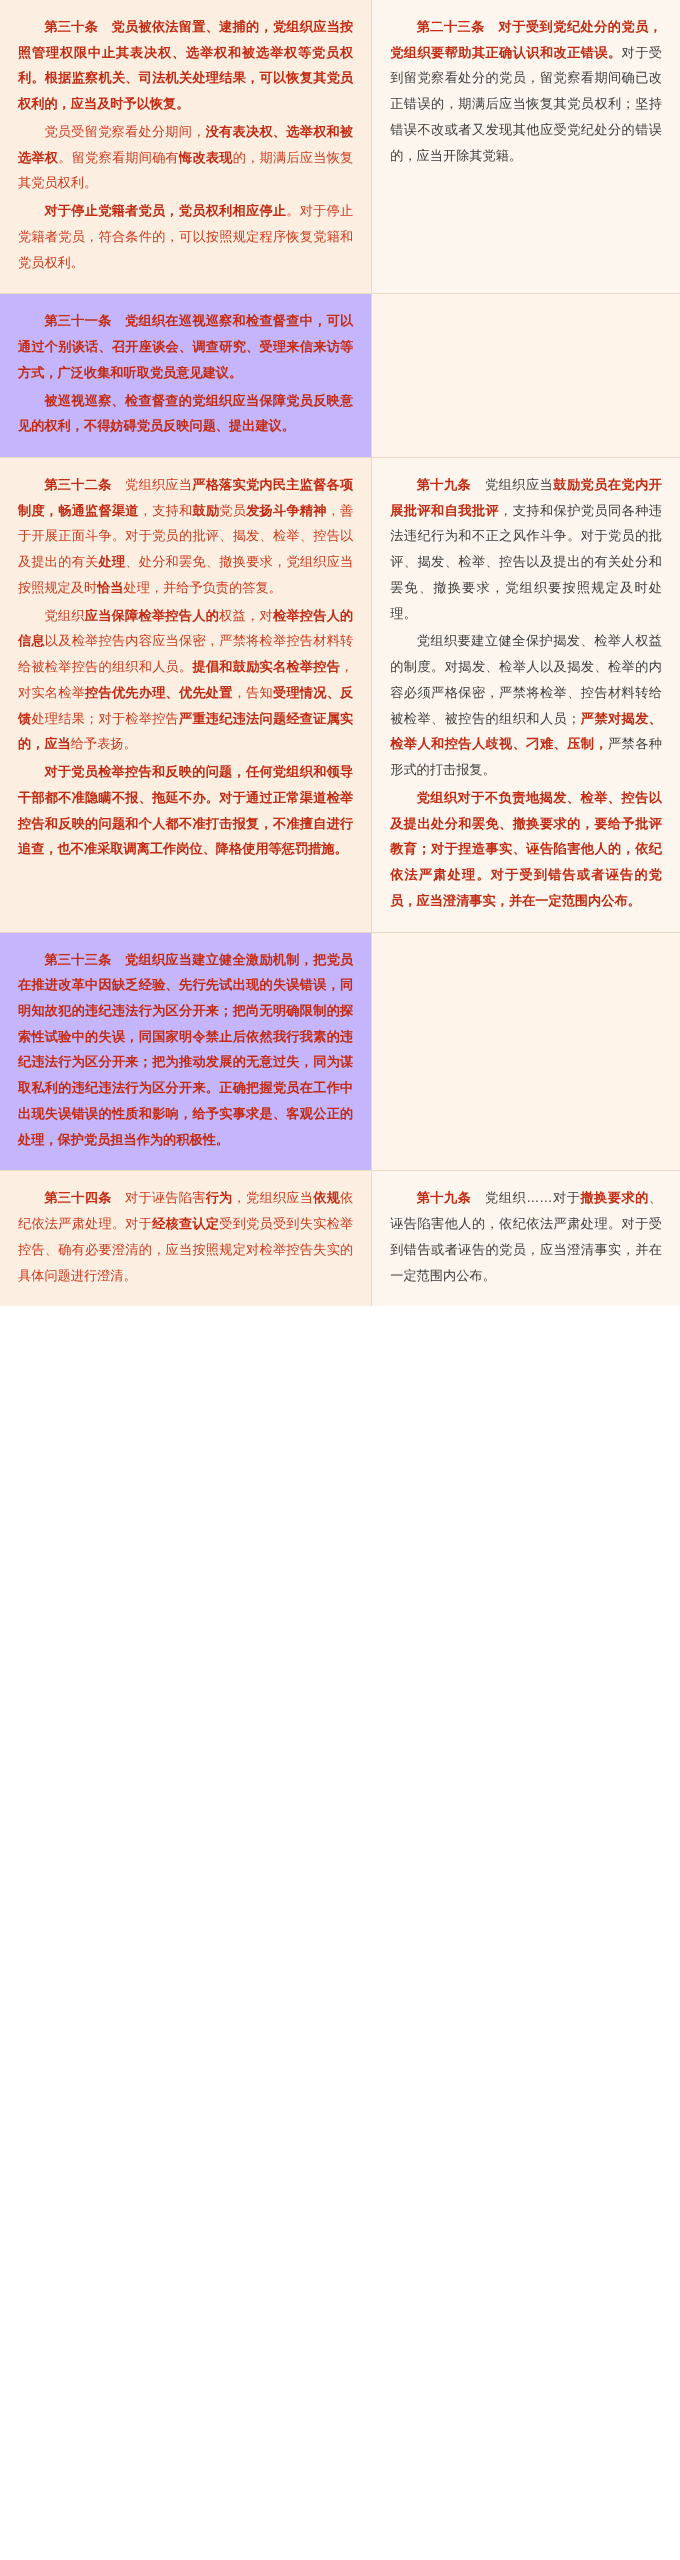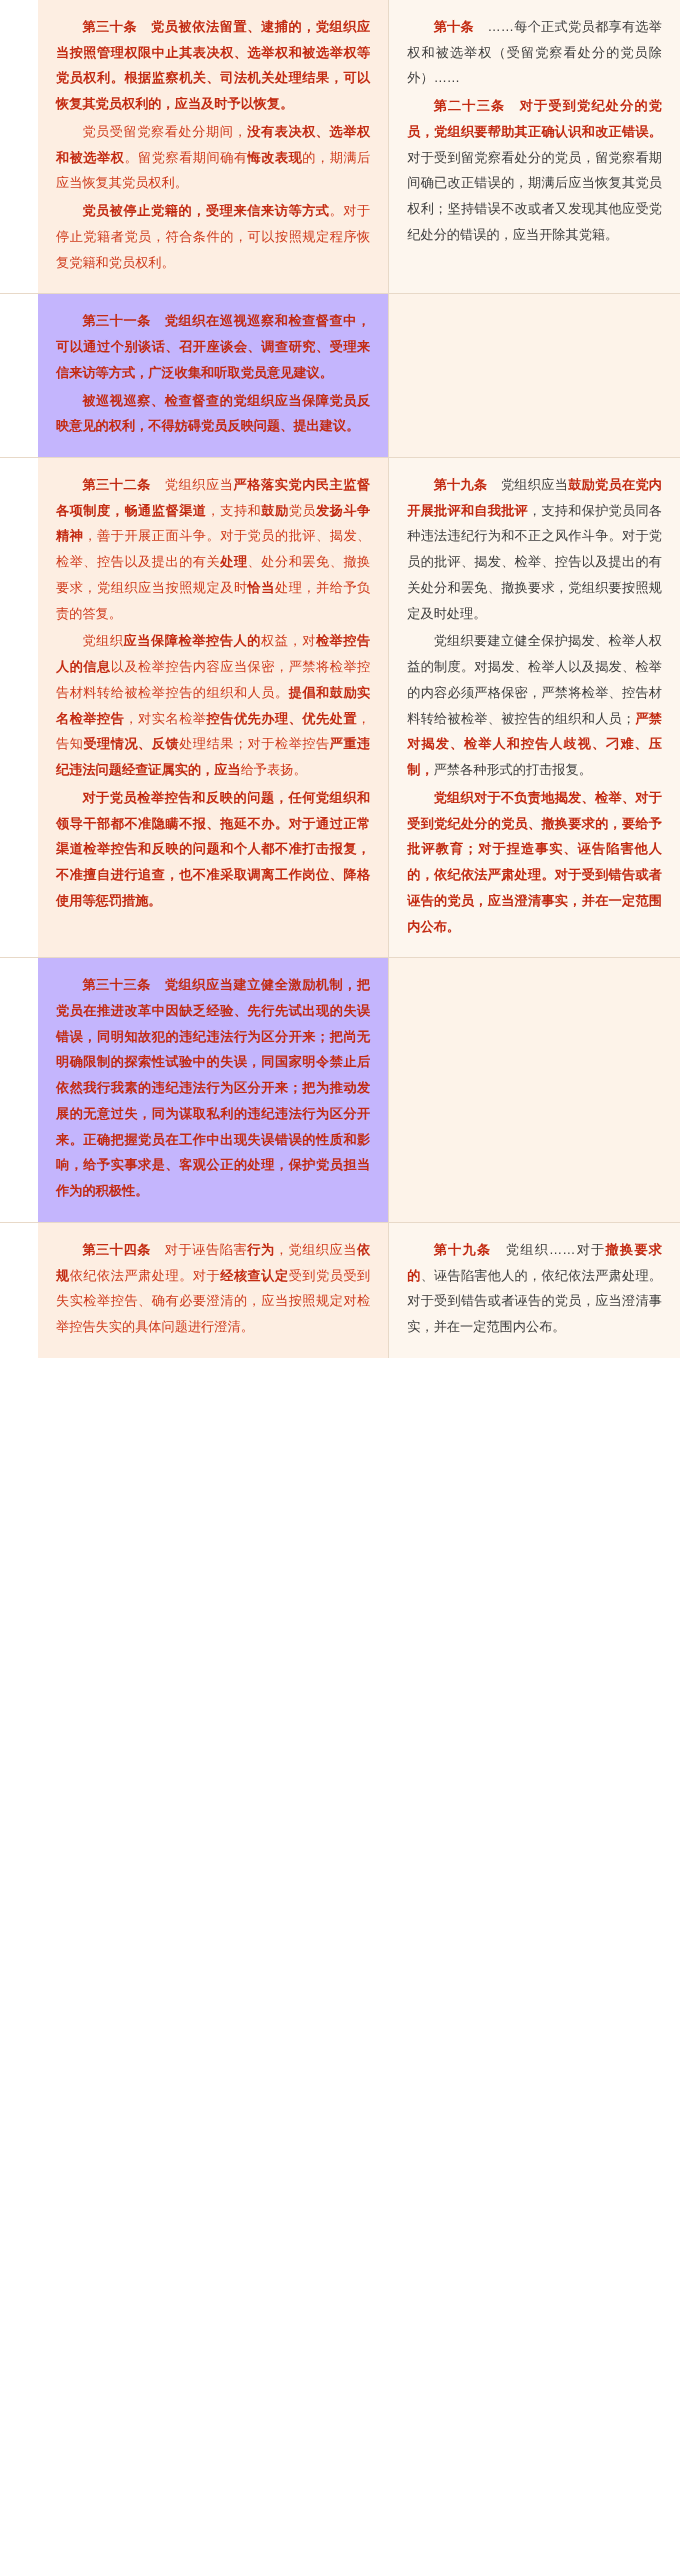--- a/index.html
+++ b/index.html
@@ -28,21 +28,20 @@
     font-size: 13.2px;
     line-height: 1.95;
     text-align: justify;
     text-justify: inter-ideograph;
   }
   .cell.left {
     width: 412px;
     background: #fdeee2;
     color: #cf3a1b;
     border-right: 1px solid #e8d9c8;
-    margin-left: 38px;
   }
   .cell.right {
     width: 340px;
     background: #fdf6ee;
     color: #3a3a3a;
   }
   .cell.left.alt { background: #c4b5fd; }
   .cell.right.alt { background: #fdf3e9; }
   p {
     margin: 0 0 2px 0;
@@ -63,24 +62,23 @@
   .cell.empty { background: #fdf6ee; }
 </style>
 </head>
 <body>
 
 <div class="doc">
     <div class="row">
       <div class="cell left">
         <p><span class="art">第三十条</span><span>　</span><span class="em">党员被依法留置、逮捕的，党组织应当按照管理权限中止其表决权、选举权和被选举权等党员权利。根据监察机关、司法机关处理结果，可以恢复其党员权利的，应当及时予以恢复。</span></p>
         <p><span>党员受留党察看处分期间，</span><span class="em">没有表决权、选举权和被选举权</span><span>。留党察看期间确有</span><span class="em">悔改表现</span><span>的，期满后应当恢复其党员权利。</span></p>
-        <p><span class="em">党员被停止党籍的，受理来信来访等方式</span><span>。对于停止党籍者党员，符合条件的，可以按照规定程序恢复党籍和党员权利。</span></p>
+        <p><span class="em">对于停止党籍者党员，党员权利相应停止</span><span>。对于停止党籍者党员，符合条件的，可以按照规定程序恢复党籍和党员权利。</span></p>
       </div>
       <div class="cell right">
-        <p><span class="art">第十条</span><span>　……每个正式党员都享有选举权和被选举权（受留党察看处分的党员除外）……</span></p>
         <p><span class="art">第二十三条</span><span>　</span><span class="em">对于受到党纪处分的党员，党组织要帮助其正确认识和改正错误。</span><span>对于受到留党察看处分的党员，留党察看期间确已改正错误的，期满后应当恢复其党员权利；坚持错误不改或者又发现其他应受党纪处分的错误的，应当开除其党籍。</span></p>
       </div>
     </div>
     <div class="row">
       <div class="cell left alt">
         <p><span class="art">第三十一条</span><span>　</span><span class="em">党组织在巡视巡察和检查督查中，可以通过个别谈话、召开座谈会、调查研究、受理来信来访等方式，广泛收集和听取党员意见建议。</span></p>
         <p><span class="em">被巡视巡察、检查督查的党组织应当保障党员反映意见的权利，不得妨碍党员反映问题、提出建议。</span></p>
       </div>
       <div class="cell right alt empty">
         <div class="spacer"></div>
@@ -88,21 +86,21 @@
     </div>
     <div class="row">
       <div class="cell left">
         <p><span class="art">第三十二条</span><span>　党组织应当</span><span class="em">严格落实党内民主监督各项制度，畅通监督渠道</span><span>，支持和</span><span class="em">鼓励</span><span>党员</span><span class="em">发扬斗争精神</span><span>，善于开展正面斗争。对于党员的批评、揭发、检举、控告以及提出的有关</span><span class="em">处理</span><span>、处分和罢免、撤换要求，党组织应当按照规定及时</span><span class="em">恰当</span><span>处理，并给予负责的答复。</span></p>
         <p><span>党组织</span><span class="em">应当保障检举控告人的</span><span>权益，对</span><span class="em">检举控告人的信息</span><span>以及检举控告内容应当保密，严禁将检举控告材料转给被检举控告的组织和人员。</span><span class="em">提倡和鼓励实名检举控告</span><span>，对实名检举</span><span class="em">控告优先办理、优先处置</span><span>，告知</span><span class="em">受理情况、反馈</span><span>处理结果；对于检举控告</span><span class="em">严重违纪违法问题经查证属实的，应当</span><span>给予表扬。</span></p>
         <p><span class="em">对于党员检举控告和反映的问题，任何党组织和领导干部都不准隐瞒不报、拖延不办。对于通过正常渠道检举控告和反映的问题和个人</span><span class="em">都不准打击报复，</span><span class="em">不准擅自进行追查，也不准采取调离工作岗位、降格使用等惩罚措施。</span></p>
       </div>
       <div class="cell right">
         <p><span class="art">第十九条</span><span>　党组织应当</span><span class="em">鼓励党员在党内开展批评和自我批评</span><span>，支持和保护党员同各种违法违纪行为和不正之风作斗争。对于党员的批评、揭发、检举、控告以及提出的有关处分和罢免、撤换要求，党组织要按照规定及时处理。</span></p>
         <p><span>党组织要建立健全保护揭发、检举人权益的制度。对揭发、检举人以及揭发、检举的内容必须严格保密，严禁将检举、控告材料转给被检举、被控告的组织和人员；</span><span class="em">严禁对揭发、检举人和控告人歧视、刁难、压制，</span><span>严禁各种形式的打击报复。</span></p>
-        <p><span class="em">党组织对于不负责地揭发、检举、对于受到党纪处分的党员、撤换要求的，要给予批评教育；对于捏造事实、诬告陷害他人的，依纪依法严肃处理。对于受到错告或者诬告的党员，应当澄清事实，并在一定范围内公布。</span></p>
+        <p><span class="em">党组织对于不负责地揭发、检举、控告以及提出处分和罢免、撤换要求的，要给予批评教育；对于捏造事实、诬告陷害他人的，依纪依法严肃处理。对于受到错告或者诬告的党员，应当澄清事实，并在一定范围内公布。</span></p>
       </div>
     </div>
     <div class="row">
       <div class="cell left alt">
         <p><span class="art">第三十三条</span><span>　</span><span class="em">党组织应当建立健全激励机制，把党员在推进改革中因缺乏经验、先行先试出现的失误错误，同明知故犯的违纪违法行为区分开来；把尚无明确限制的探索性试验中的失误，同国家明令禁止后依然我行我素的违纪违法行为区分开来；把为推动发展的无意过失，同为谋取私利的违纪违法行为区分开来。正确把握党员在工作中出现失误错误的性质和影响，给予实事求是、客观公正的处理，保护党员担当作为的积极性。</span></p>
       </div>
       <div class="cell right alt empty">
         <div class="spacer"></div>
       </div>
     </div>

